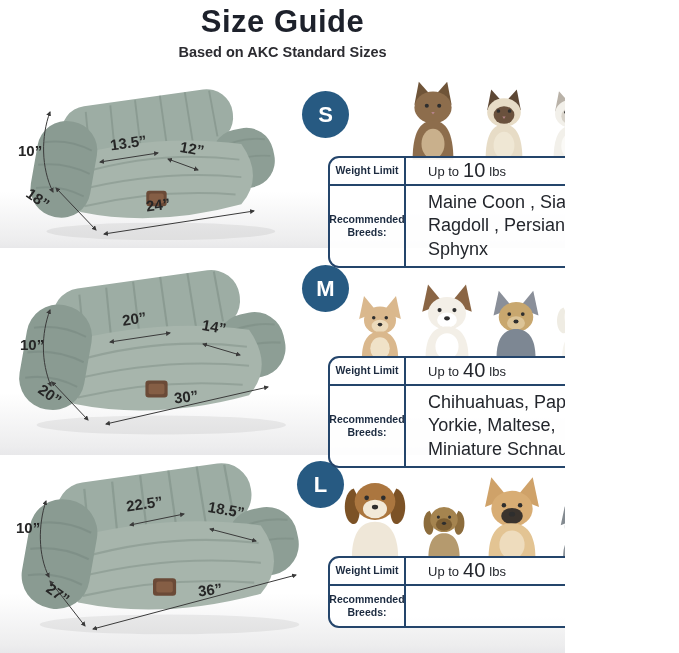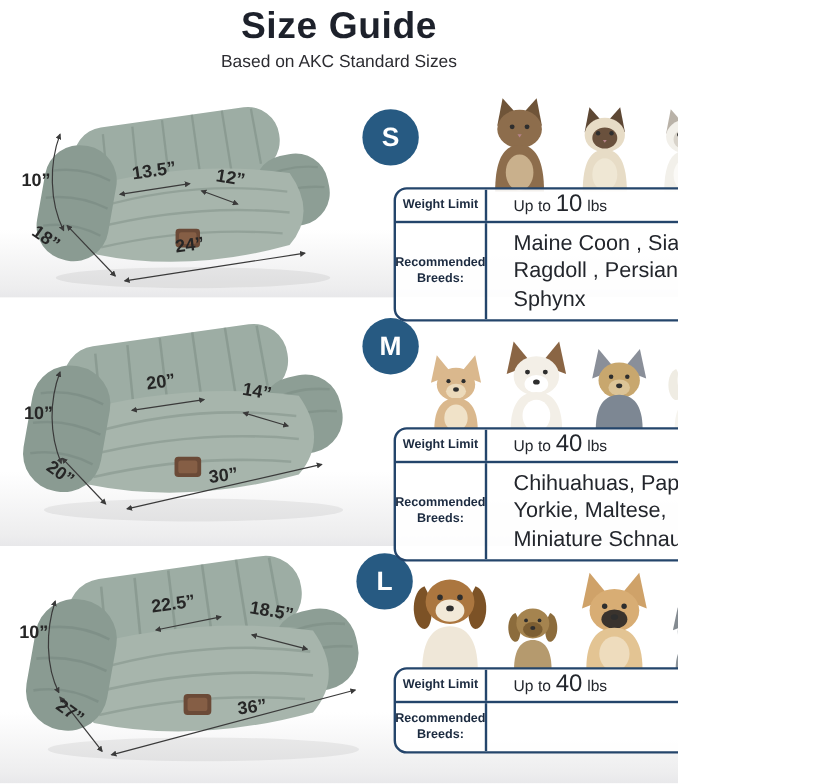--- a/index.html
+++ b/index.html
@@ -2,21 +2,21 @@
 <html><head>
 <meta charset="utf-8">
 <style>
   html,body{margin:0;padding:0;background:#fff;}
   .page{position:relative;width:565px;height:653px;overflow:hidden;
         font-family:"Liberation Sans",sans-serif;background:#fff;}
 
   
   .hdr{position:absolute;top:0;left:0;width:100%;height:60px;text-align:center;background:#fff;}
   .hdr .title{margin:4px 0 0;font-size:31px;font-weight:800;letter-spacing:.5px;color:#1d212b;}
-  .hdr .subtitle{margin:4px 0 0;font-size:14.5px;font-weight:400;color:#2c2c31;}
+  .hdr .subtitle{margin:4px 0 0;font-size:14.5px;font-weight:700;color:#2c2c31;}
 
   
   .section{position:absolute;left:0;width:679px;
            background:linear-gradient(180deg,#ffffff 0%,#ffffff 70%,#ededee 96%,#e8e8ea 100%);}
   .sec-s{top:60px;height:188px;}
   .sec-m{top:248px;height:207px;}
   .sec-l{top:455px;height:198px;}
 
   
   .badge{position:absolute;width:47px;height:47px;border-radius:50%;background:#275a82;

